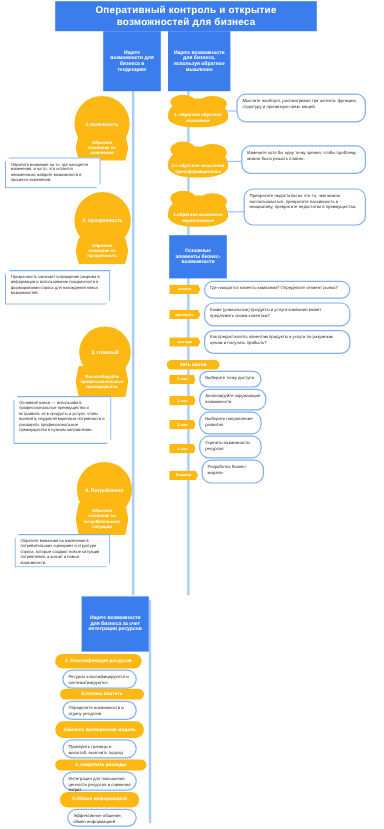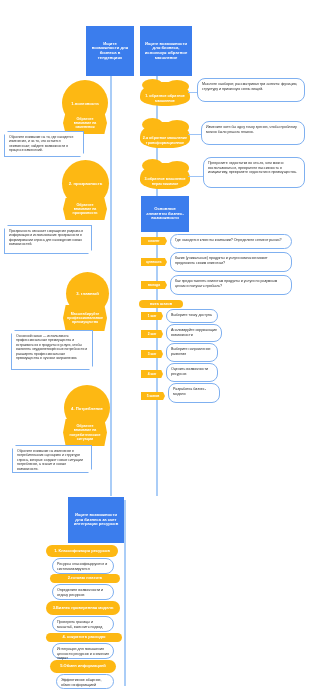--- a/index.html
+++ b/index.html
@@ -117,20 +117,21 @@
   }
   .conn{ position:absolute; background:#9dc3f5; }
   .hline{ height:0.9px; }
   .spine{ position:absolute; width:1.6px; background:#aacdf7; }
 </style>
 </head>
 <body>
 
 <div id="root">
 
+  <div class="blue-box title" style="left:46px;top:1px;width:218px;height:25px;">Оперативный контроль и открытие возможностей для бизнеса</div>
 
   <div class="spine" style="left:110px;top:26px;height:470px;"></div>
   <div class="spine" style="left:156px;top:26px;height:470px;"></div>
   <div class="spine" style="left:124px;top:500px;height:186px;"></div>
 
   <div class="blue-box" style="left:86px;top:26px;width:48px;height:50px;font-size:4.2px;">Ищите возможности для бизнеса в тенденциях</div>
   <div class="blue-box" style="left:140px;top:26px;width:52px;height:50px;font-size:4.2px;">Ищите возможности для бизнеса, используя обратное мышление</div>
 
   <div class="circle" style="left:62px;top:80px;width:46px;height:46px;">
       <span>1.полезность</span>

